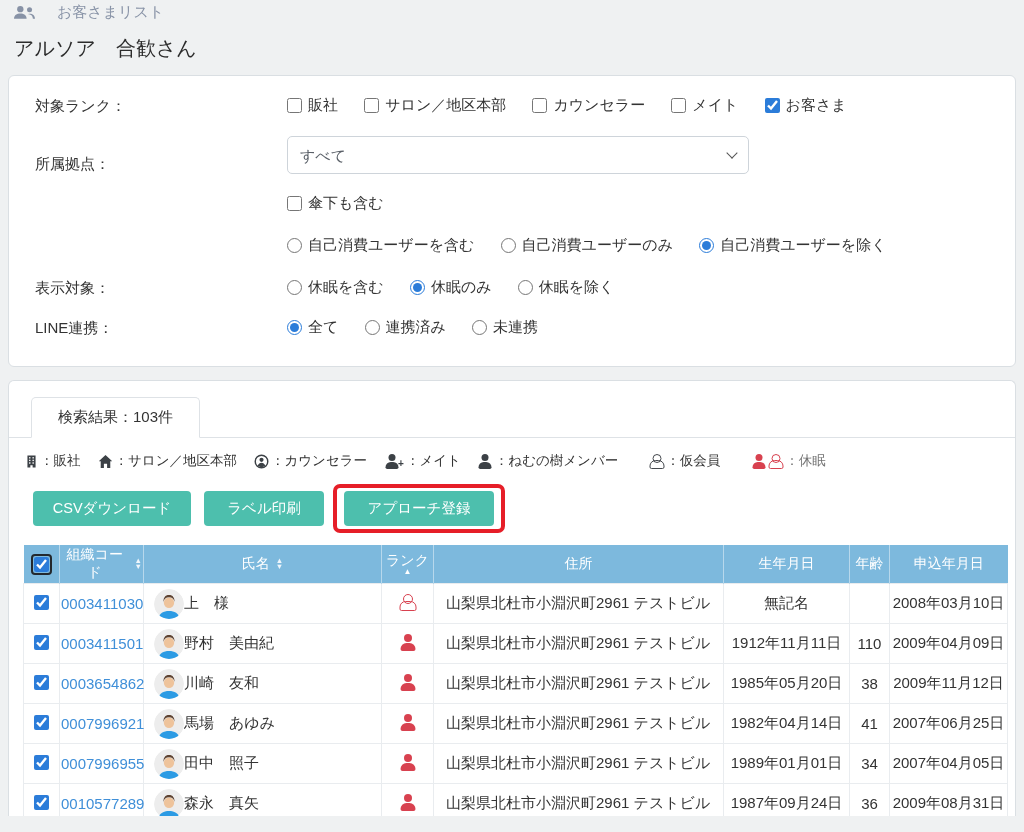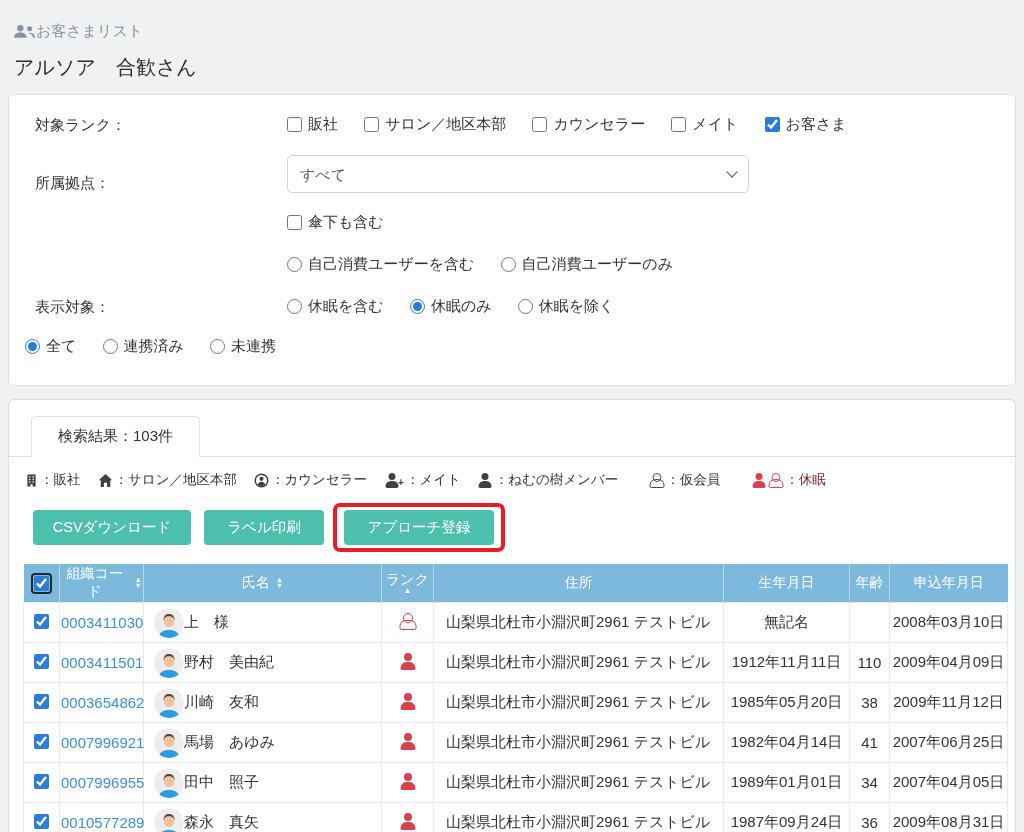--- a/index.html
+++ b/index.html
@@ -4,21 +4,21 @@
 <style>
   :root{
     --accent:#2b7cd9; --teal:#4dbfad; --thead:#7db9dd; --rank-red:#d8414f;
     --ring-red:#e61e28; --link:#3f8fd8;
   }
   *{box-sizing:border-box}
   html,body{margin:0;padding:0}
   body{width:1024px;height:832px;overflow:hidden;background:#eff1f2;
        font-family:"Liberation Sans","DejaVu Sans",sans-serif;color:#333;font-size:15px}
   
-  .top{display:flex;align-items:center;gap:1px;padding:22px 14px 0}
+  .top{display:flex;align-items:center;gap:22px;padding:3px 14px 0}
   .app-title{color:#8792a6;font-size:15px}
   .breadcrumb{margin:13px 14px 0;font-size:20px;color:#2c2c2c}
   
   .card{background:#fff;border:1px solid #dadfe3;border-radius:6px;margin:13px 8px 0}
   .filter-card{padding:20px 16px 8px}
   .results-card{border-radius:6px 6px 0 0;border-bottom:none;height:436px;overflow:hidden}
   
   .f-row{display:flex;align-items:flex-end;margin-bottom:20px}
   .f-row.top-align{align-items:flex-end}
   .f-label{width:262px;padding-left:10px;flex:none}
@@ -29,21 +29,21 @@
          color:#5a6068;font-size:15px;padding:0 30px 0 12px;appearance:none;-webkit-appearance:none}
   .chev{position:absolute;right:13px;top:13px;width:8px;height:8px;border-right:1.8px solid #555;
         border-bottom:1.8px solid #555;transform:rotate(45deg);pointer-events:none}
   .stack{display:flex;flex-direction:column;gap:22px}
   
   .tabbar{padding:16px 14px 0;border-bottom:1px solid #dee2e6}
   .tab{display:inline-block;padding:10px 26px;background:#fff;border:1px solid #dee2e6;border-bottom:1px solid #fff;
        border-radius:5px 5px 0 0;margin:0 0 -1px 8px;color:#333}
   .legend{display:flex;align-items:center;flex-wrap:wrap;gap:17px;padding:14px 16px 4px;font-size:13.5px;color:#333}
   .legend-item{display:inline-flex;align-items:center;gap:2px}
-  .legend-item.red{color:#7f1d1d}
+  .legend-item.red{color:#737373}
   .actions{display:flex;align-items:center;padding:10px 14px 12px}
   .btn{border:none;border-radius:4px;background:var(--teal);color:#fff;font-size:14.5px;
        font-family:inherit;height:35px;cursor:pointer}
   .btn.csv{width:158px;margin-left:10px}
   .btn.print{width:120px;margin-left:13px}
   .btn.approach{width:150px}
   .ring{display:inline-block;border:4px solid var(--ring-red);border-radius:7px;padding:3px 7px;margin-left:9px;line-height:0}
   
   table{width:984px;margin:0 14px;border-collapse:collapse;table-layout:fixed}
   thead th{background:var(--thead);color:#fff;font-weight:normal;font-size:14px;height:36px;
@@ -147,39 +147,44 @@
       </div>
       <div>
         <label class="rad">
           <input type="radio" name="selfc" style="">
           <span>自己消費ユーザーを含む</span>
           </label>
         <label class="rad">
           <input type="radio" name="selfc" style="">
           <span>自己消費ユーザーのみ</span>
           </label>
+        <label class="rad">
+          <input type="radio" name="selfc" checked="" style="">
+          <span>自己消費ユーザーを除く</span>
+          </label>
       </div>
       <div>
         <label class="rad">
           <input type="radio" name="dorm" style="">
           <span>休眠を含む</span>
           </label>
         <label class="rad">
           <input type="radio" name="dorm" checked="" style="">
           <span>休眠のみ</span>
           </label>
         <label class="rad">
           <input type="radio" name="dorm" style="">
           <span>休眠を除く</span>
           </label>
       </div>
     </div>
   </div>
 
   <div class="f-row">
+    <div class="f-label">LINE連携：</div>
     <div>
       <label class="rad">
         <input type="radio" name="line" checked="" style="">
         <span>全て</span>
         </label>
       <label class="rad">
         <input type="radio" name="line" style="">
         <span>連携済み</span>
         </label>
       <label class="rad">

